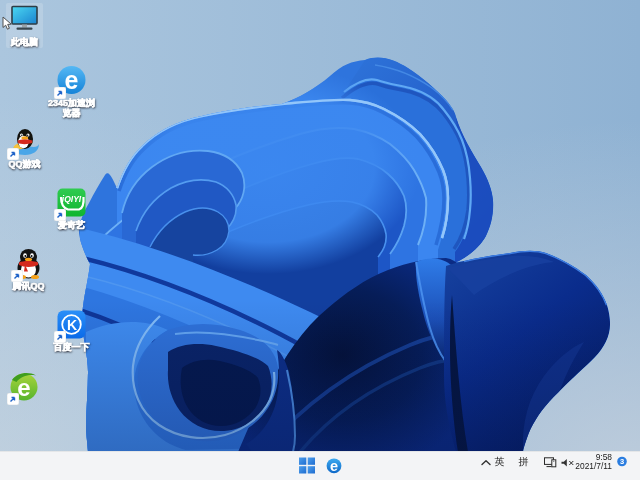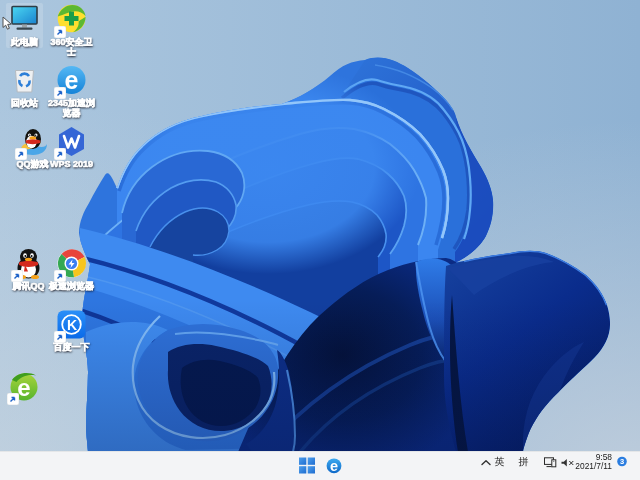--- a/index.html
+++ b/index.html
@@ -130,88 +130,73 @@
               <stop offset="0" stop-color="#4bd8f2"></stop>
               <stop offset="1" stop-color="#1a82cf"></stop>
             </linearGradient>
           </defs>
   <rect x="4" y="3.5" width="25" height="17.5" rx="1" fill="url(#scr)" stroke="#2e3d46" stroke-width="1.6"></rect>
   <rect x="14" y="21.5" width="5" height="3" fill="#9aa4aa"></rect>
   <rect x="8.5" y="24.5" width="16" height="2.2" rx="1" fill="#39464e"></rect>
  </svg></div>
  <div class="lb">此电脑</div>
 </div>
-<div class="ic" style="left:47px;top:3px">
- <div class="im"><svg width="33" height="33" viewBox="0 0 33 33">
-  <circle cx="16.5" cy="15.5" r="13.8" fill="#ffdf2e"></circle>
-  <path d="M2.8,13.5 C5,6.5 11,2 17.5,2 C24,2 29.5,6.5 30.6,13 C27,8.5 20,7 14,9.5 C9,11.5 5,12.5 2.8,13.5 Z" fill="#5cb832"></path>
-  <path d="M30.6,14 C30.4,21.5 25,27.8 18,29.2 C22,26.5 24.2,22.5 23.6,18.5 C26,16.5 28.6,15 30.6,14 Z" fill="#5cb832"></path>
-  <path d="M14,8.5 h5 v4.5 h4.5 v5 h-4.5 v4.5 h-5 v-4.5 h-4.5 v-5 h4.5 Z" fill="#1a9e4a"></path>
- </svg>
- <svg width="12" height="12" viewBox="0 0 12 12" style="position:absolute;left:-1px;bottom:-2px">
-  <rect width="12" height="12" rx="2" fill="#fff" stroke="#c8cdd2" stroke-width=".5"></rect>
-  <path d="M3.5,8.5 L7.5,4.5 M7.5,4.5 h-3 M7.5,4.5 v3" stroke="#1e62c8" stroke-width="1.4" fill="none"></path>
- </svg></div>
- <div class="lb">360安全卫士</div>
-</div>
-<div class="ic" style="left:0;top:64px">
- <div class="im"><svg width="33" height="33" viewBox="0 0 33 33">
-  <path d="M7.5,6.5 L25.5,6.5 L23.8,28 L9.2,28 Z" fill="#eef0f2" stroke="#b4bac0" stroke-width="1"></path>
-  <path d="M12,12 a5.5,5.5 0 0 1 9,0" stroke="#2f80d8" stroke-width="2.6" fill="none"></path>
-  <path d="M11.5,16 a5.5,5.5 0 0 0 3,6" stroke="#2f80d8" stroke-width="2.6" fill="none"></path>
-  <path d="M21.5,16.5 a5.5,5.5 0 0 1 -3.5,5.8" stroke="#2f80d8" stroke-width="2.6" fill="none"></path>
- </svg></div>
- <div class="lb">回收站</div>
-</div>
 <div class="ic" style="left:47px;top:64px">
  <div class="im"><svg width="33" height="33" viewBox="0 0 33 33">
   <defs>
             <linearGradient id="e45" x1="0" y1="0" x2="0" y2="1">
               <stop offset="0" stop-color="#55b8f4"></stop>
               <stop offset="1" stop-color="#1583d8"></stop>
             </linearGradient>
           </defs>
   <circle cx="16.5" cy="16" r="14" fill="url(#e45)"></circle>
   <text x="16.5" y="25" font-size="25" font-weight="bold" fill="#fff" text-anchor="middle" font-family="Liberation Sans">e</text>
  </svg>
  <svg width="12" height="12" viewBox="0 0 12 12" style="position:absolute;left:-1px;bottom:-2px">
   <rect width="12" height="12" rx="2" fill="#fff" stroke="#c8cdd2" stroke-width=".5"></rect>
   <path d="M3.5,8.5 L7.5,4.5 M7.5,4.5 h-3 M7.5,4.5 v3" stroke="#1e62c8" stroke-width="1.4" fill="none"></path>
  </svg></div>
  <div class="lb">2345加速浏<br>览器</div>
 </div>
-<div class="ic" style="left:8px;top:125px">
+<div class="ic" style="left:0;top:125px">
  <div class="im"><svg width="33" height="33" viewBox="0 0 33 33">
   <path d="M4,24 C8,20 14,19 20,21 C26,23 30,22 31,19 C31,26 25,30 17,30 C9,30 4,27 4,24 Z" fill="#4aa6e8"></path>
   <ellipse cx="15" cy="20" rx="10" ry="3.5" fill="#f6c23c" transform="rotate(-18 15 20)"></ellipse>
   <ellipse cx="17" cy="14" rx="8" ry="10" fill="#14130f"></ellipse>
   <ellipse cx="15.5" cy="17" rx="5.2" ry="6.2" fill="#fff"></ellipse>
   <circle cx="13.5" cy="10" r="1.5" fill="#fff"></circle>
           <circle cx="20" cy="10" r="1.5" fill="#fff"></circle>
   <circle cx="13.8" cy="10.3" r=".7" fill="#000"></circle>
           <circle cx="19.7" cy="10.3" r=".7" fill="#000"></circle>
   <ellipse cx="16.8" cy="13" rx="3.4" ry="1.7" fill="#f6a21a"></ellipse>
   <path d="M9.5,15.5 C12,14 22,14 24.5,15.5 L24,18 C20,19.5 13,19.5 10,18 Z" fill="#d42a1e"></path>
  </svg>
  <svg width="12" height="12" viewBox="0 0 12 12" style="position:absolute;left:-1px;bottom:-2px">
   <rect width="12" height="12" rx="2" fill="#fff" stroke="#c8cdd2" stroke-width=".5"></rect>
   <path d="M3.5,8.5 L7.5,4.5 M7.5,4.5 h-3 M7.5,4.5 v3" stroke="#1e62c8" stroke-width="1.4" fill="none"></path>
  </svg></div>
  <div class="lb">QQ游戏</div>
 </div>
-<div class="ic" style="left:47px;top:125px">
- <div class="im"><svg width="33" height="33" viewBox="0 0 33 33">
-  <path d="M16.5,2 L29,9.5 L29,24 L16.5,31 L4,24 L4,9.5 Z" fill="#3566d6"></path>
-  <path d="M9,11 L13,22.5 L16.5,13.5 L20,22.5 L24,11" stroke="#fff" stroke-width="2.6" fill="none" stroke-linecap="round" stroke-linejoin="round"></path>
- </svg>
- <svg width="12" height="12" viewBox="0 0 12 12" style="position:absolute;left:-1px;bottom:-2px">
-  <rect width="12" height="12" rx="2" fill="#fff" stroke="#c8cdd2" stroke-width=".5"></rect>
-  <path d="M3.5,8.5 L7.5,4.5 M7.5,4.5 h-3 M7.5,4.5 v3" stroke="#1e62c8" stroke-width="1.4" fill="none"></path>
- </svg></div>
- <div class="lb">WPS 2019</div>
+<div class="ic" style="left:47px;top:186px">
+ <div class="im"><svg width="33" height="33" viewBox="0 0 33 33">
+  <defs>
+            <linearGradient id="iqy" x1="0" y1="0" x2="0" y2="1">
+              <stop offset="0" stop-color="#2fcb50"></stop>
+              <stop offset="1" stop-color="#0fb52f"></stop>
+            </linearGradient>
+          </defs>
+  <rect x="2.5" y="2.5" width="28" height="28" rx="5" fill="url(#iqy)"></rect>
+  <text x="16.5" y="16" font-size="8.5" font-weight="bold" font-style="italic" fill="#fff" text-anchor="middle" font-family="Liberation Sans">iQIYI</text>
+  <path d="M6,11 C6,18 8,22 13,23.5 L24,23.5 C27.5,22.5 29,18 28.5,11" stroke="#fff" stroke-width="2.2" fill="none"></path>
+ </svg>
+ <svg width="12" height="12" viewBox="0 0 12 12" style="position:absolute;left:-1px;bottom:-2px">
+  <rect width="12" height="12" rx="2" fill="#fff" stroke="#c8cdd2" stroke-width=".5"></rect>
+  <path d="M3.5,8.5 L7.5,4.5 M7.5,4.5 h-3 M7.5,4.5 v3" stroke="#1e62c8" stroke-width="1.4" fill="none"></path>
+ </svg></div>
+ <div class="lb">爱奇艺</div>
 </div>
 <div class="ic" style="left:4px;top:247px">
  <div class="im"><svg width="33" height="33" viewBox="0 0 33 33">
   <ellipse cx="16.5" cy="10" rx="8.5" ry="8" fill="#131313"></ellipse>
   <ellipse cx="16.5" cy="21" rx="11" ry="10.5" fill="#131313"></ellipse>
   <ellipse cx="16.5" cy="22.5" rx="7.5" ry="8" fill="#fff"></ellipse>
   <ellipse cx="13" cy="8.5" rx="1.8" ry="2.2" fill="#fff"></ellipse>
           <ellipse cx="20" cy="8.5" rx="1.8" ry="2.2" fill="#fff"></ellipse>
   <circle cx="13.3" cy="9" r=".9" fill="#000"></circle>
           <circle cx="19.7" cy="9" r=".9" fill="#000"></circle>
@@ -219,36 +204,20 @@
   <path d="M7,15.5 C10,13.5 23,13.5 26,15.5 L26,18 C21,20.5 12,20.5 7,18 Z" fill="#d42a1e"></path>
   <path d="M13,17.5 l3,7 l-4,0 Z" fill="#d42a1e"></path>
   <ellipse cx="10" cy="30" rx="4" ry="2" fill="#f6a21a"></ellipse>
           <ellipse cx="23" cy="30" rx="4" ry="2" fill="#f6a21a"></ellipse>
  </svg>
  <svg width="12" height="12" viewBox="0 0 12 12" style="position:absolute;left:-1px;bottom:-2px">
   <rect width="12" height="12" rx="2" fill="#fff" stroke="#c8cdd2" stroke-width=".5"></rect>
   <path d="M3.5,8.5 L7.5,4.5 M7.5,4.5 h-3 M7.5,4.5 v3" stroke="#1e62c8" stroke-width="1.4" fill="none"></path>
  </svg></div>
  <div class="lb">腾讯QQ</div>
-</div>
-<div class="ic" style="left:47px;top:247px">
- <div class="im"><svg width="33" height="33" viewBox="0 0 33 33">
-  <circle cx="16.5" cy="16.5" r="14" fill="#fff"></circle>
-  <path d="M16.5,16.5 L6.5,7 A14,14 0 0 1 29.5,10 Z" fill="#e8453c"></path>
-  <path d="M16.5,16.5 L29.5,10 A14,14 0 0 1 19,30.2 Z" fill="#f7c51e"></path>
-  <path d="M16.5,16.5 L19,30.2 A14,14 0 0 1 6.5,7 Z" fill="#34a853"></path>
-  <circle cx="16.5" cy="16.5" r="7" fill="#fff"></circle>
-  <circle cx="16.5" cy="16.5" r="5.6" fill="#3b7ff0"></circle>
-  <path d="M17.5,12.5 L13.5,17.5 L16.3,17.5 L15.5,21 L19.5,16 L16.8,16 Z" fill="#fff"></path>
- </svg>
- <svg width="12" height="12" viewBox="0 0 12 12" style="position:absolute;left:-1px;bottom:-2px">
-  <rect width="12" height="12" rx="2" fill="#fff" stroke="#c8cdd2" stroke-width=".5"></rect>
-  <path d="M3.5,8.5 L7.5,4.5 M7.5,4.5 h-3 M7.5,4.5 v3" stroke="#1e62c8" stroke-width="1.4" fill="none"></path>
- </svg></div>
- <div class="lb">极速浏览器</div>
 </div>
 <div class="ic" style="left:47px;top:308px">
  <div class="im"><svg width="33" height="33" viewBox="0 0 33 33">
   <defs>
             <linearGradient id="kg" x1="0" y1="0" x2="0" y2="1">
               <stop offset="0" stop-color="#2b8ff8"></stop>
               <stop offset="1" stop-color="#0a6ae8"></stop>
             </linearGradient>
           </defs>
   <rect x="2.5" y="2.5" width="28" height="28" rx="6" fill="url(#kg)"></rect>

